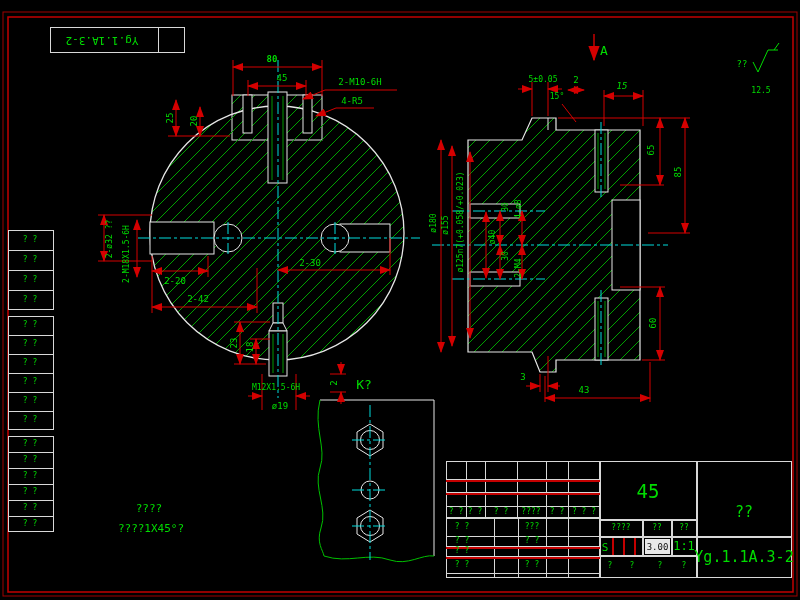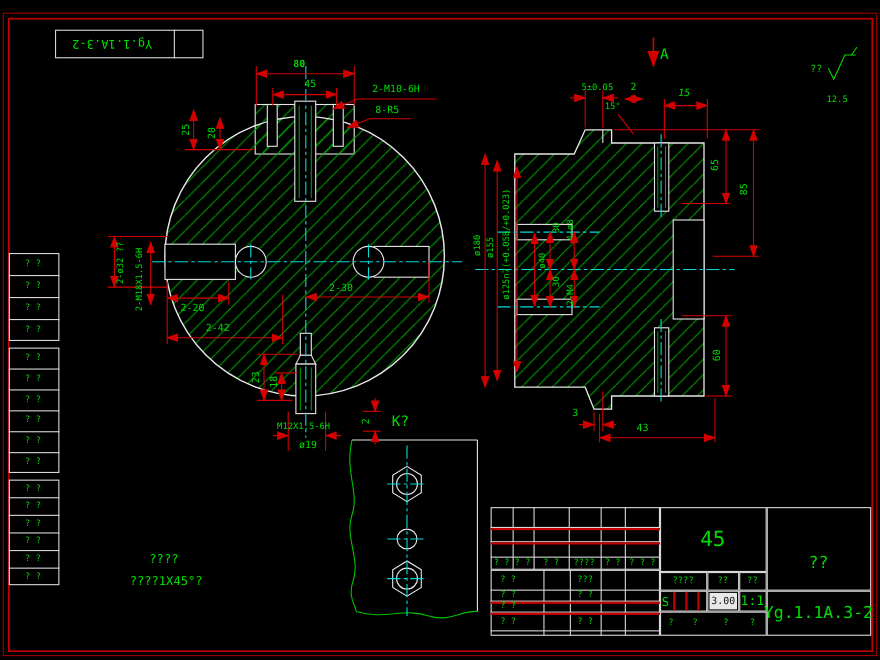--- a/index.html
+++ b/index.html
@@ -222,21 +222,21 @@
 <span class="lbl f8" style="left:30px;top:444px;">? ?</span>
 <span class="lbl f8" style="left:30px;top:460px;">? ?</span>
 <span class="lbl f8" style="left:30px;top:476px;">? ?</span>
 <span class="lbl f8" style="left:30px;top:492px;">? ?</span>
 <span class="lbl f8" style="left:30px;top:508px;">? ?</span>
 <span class="lbl f8" style="left:30px;top:524px;">? ?</span>
 
 <span class="lbl" style="left:272px;top:59px;font-weight:bold;">80</span>
 <span class="lbl" style="left:282px;top:78px;">45</span>
 <span class="lbl" style="left:360px;top:82px;">2-M10-6H</span>
-<span class="lbl" style="left:352px;top:101px;">8-R5</span>
+<span class="lbl" style="left:352px;top:101px;">4-R5</span>
 <span class="lbl lr" style="left:170px;top:118px;">25</span>
 <span class="lbl lr" style="left:194px;top:121px;">20</span>
 <span class="lbl lr f8" style="left:110px;top:239px;">2-ø32 ??</span>
 <span class="lbl lr f8" style="left:127px;top:254px;">2-M18X1.5-6H</span>
 <span class="lbl" style="left:175px;top:281px;">2-20</span>
 <span class="lbl" style="left:198px;top:299px;">2-42</span>
 <span class="lbl" style="left:310px;top:263px;">2-30</span>
 <span class="lbl lr" style="left:234px;top:343px;">23</span>
 <span class="lbl lr" style="left:250px;top:347px;">18</span>
 <span class="lbl f8" style="left:276px;top:388px;">M12X1.5-6H</span>

